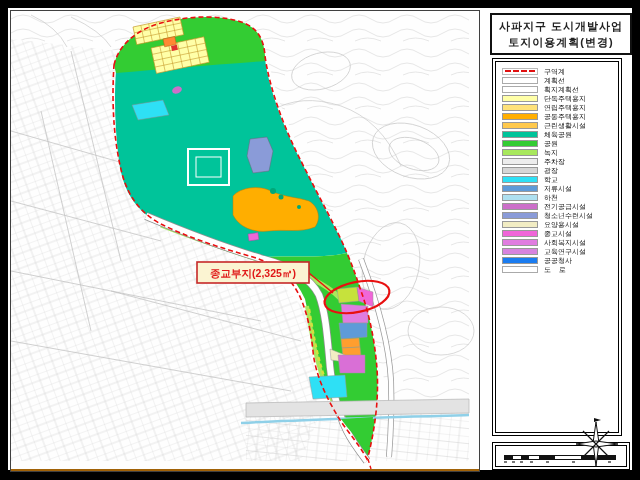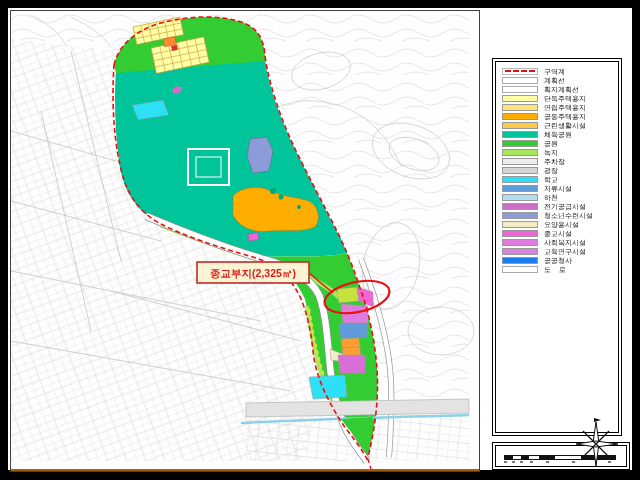--- a/index.html
+++ b/index.html
@@ -157,20 +157,24 @@
 
       <ellipse cx="346" cy="286" rx="33" ry="15" fill="none" stroke="#E81010" stroke-width="2.2" transform="rotate(-12 346 286)"></ellipse>
       <line x1="298" y1="262" x2="322" y2="282" stroke="#E81010" stroke-width="1.4"></line>
       <g>
         <rect x="186" y="251" width="112" height="21" fill="#FBF4D2" stroke="#C62828" stroke-width="1.6"></rect>
         <text class="ann-text" x="242" y="266" text-anchor="middle" font-size="10.5" fill="#E01818">종교부지(2,325㎡)</text>
       </g>
     </svg>
   </div>
 
+  <div class="title-box">
+    <div class="t1">사파지구 도시개발사업</div>
+    <div class="t2">토지이용계획(변경)</div>
+  </div>
 
   <div class="legend-box">
     <div class="legend-inner">
       <div class="lrow">
           <span class="sw sw-boundary"></span>
           <span class="lb">구역계</span>
         </div>
       <div class="lrow">
           <span class="sw sw-plain" style="background: rgb(255, 255, 255);"></span>
           <span class="lb">계획선</span>

